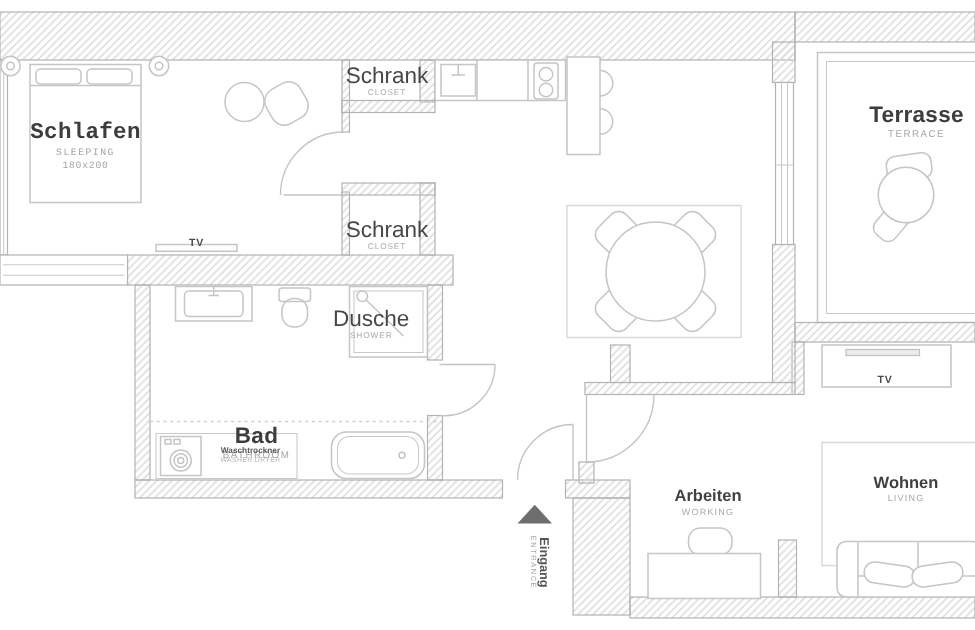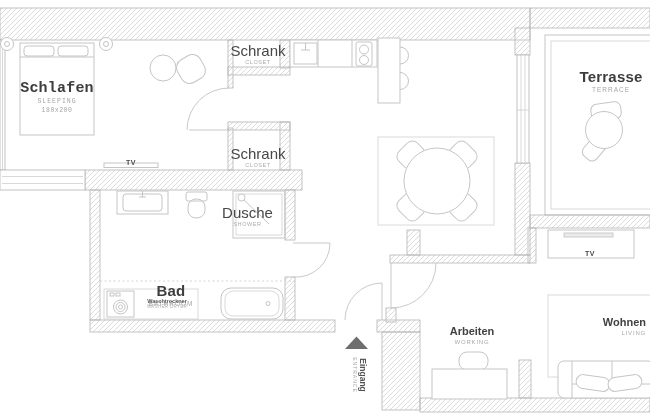--- a/index.html
+++ b/index.html
@@ -206,21 +206,21 @@
   <div class="lbl" style="left:136px;top:298px;width:62px;">
     <span class="wd-name">Waschtrockner</span>
     <span class="wd-sub">WASHER DRYER</span>
   </div>
 
   <div class="lbl" style="left:431px;top:325px;width:82px;">
     <span class="md-name">Arbeiten</span>
     <span class="md-sub">WORKING</span>
   </div>
 
-  <div class="lbl" style="left:562px;top:316px;width:84px;text-align:right;">
+  <div class="lbl" style="left:562px;top:316px;width:84px;">
     <span class="md-name">Wohnen</span>
     <span class="md-sub">LIVING</span>
   </div>
 
   <div class="lbl" style="left:577px;top:242px;width:26px;">
     <span class="tv-lbl">TV</span>
   </div>
 
   <div class="lbl" id="eingang-lbl" style="left:326px;top:366px;width:64px;height:18px;">
     <span class="in-name">Eingang</span>

